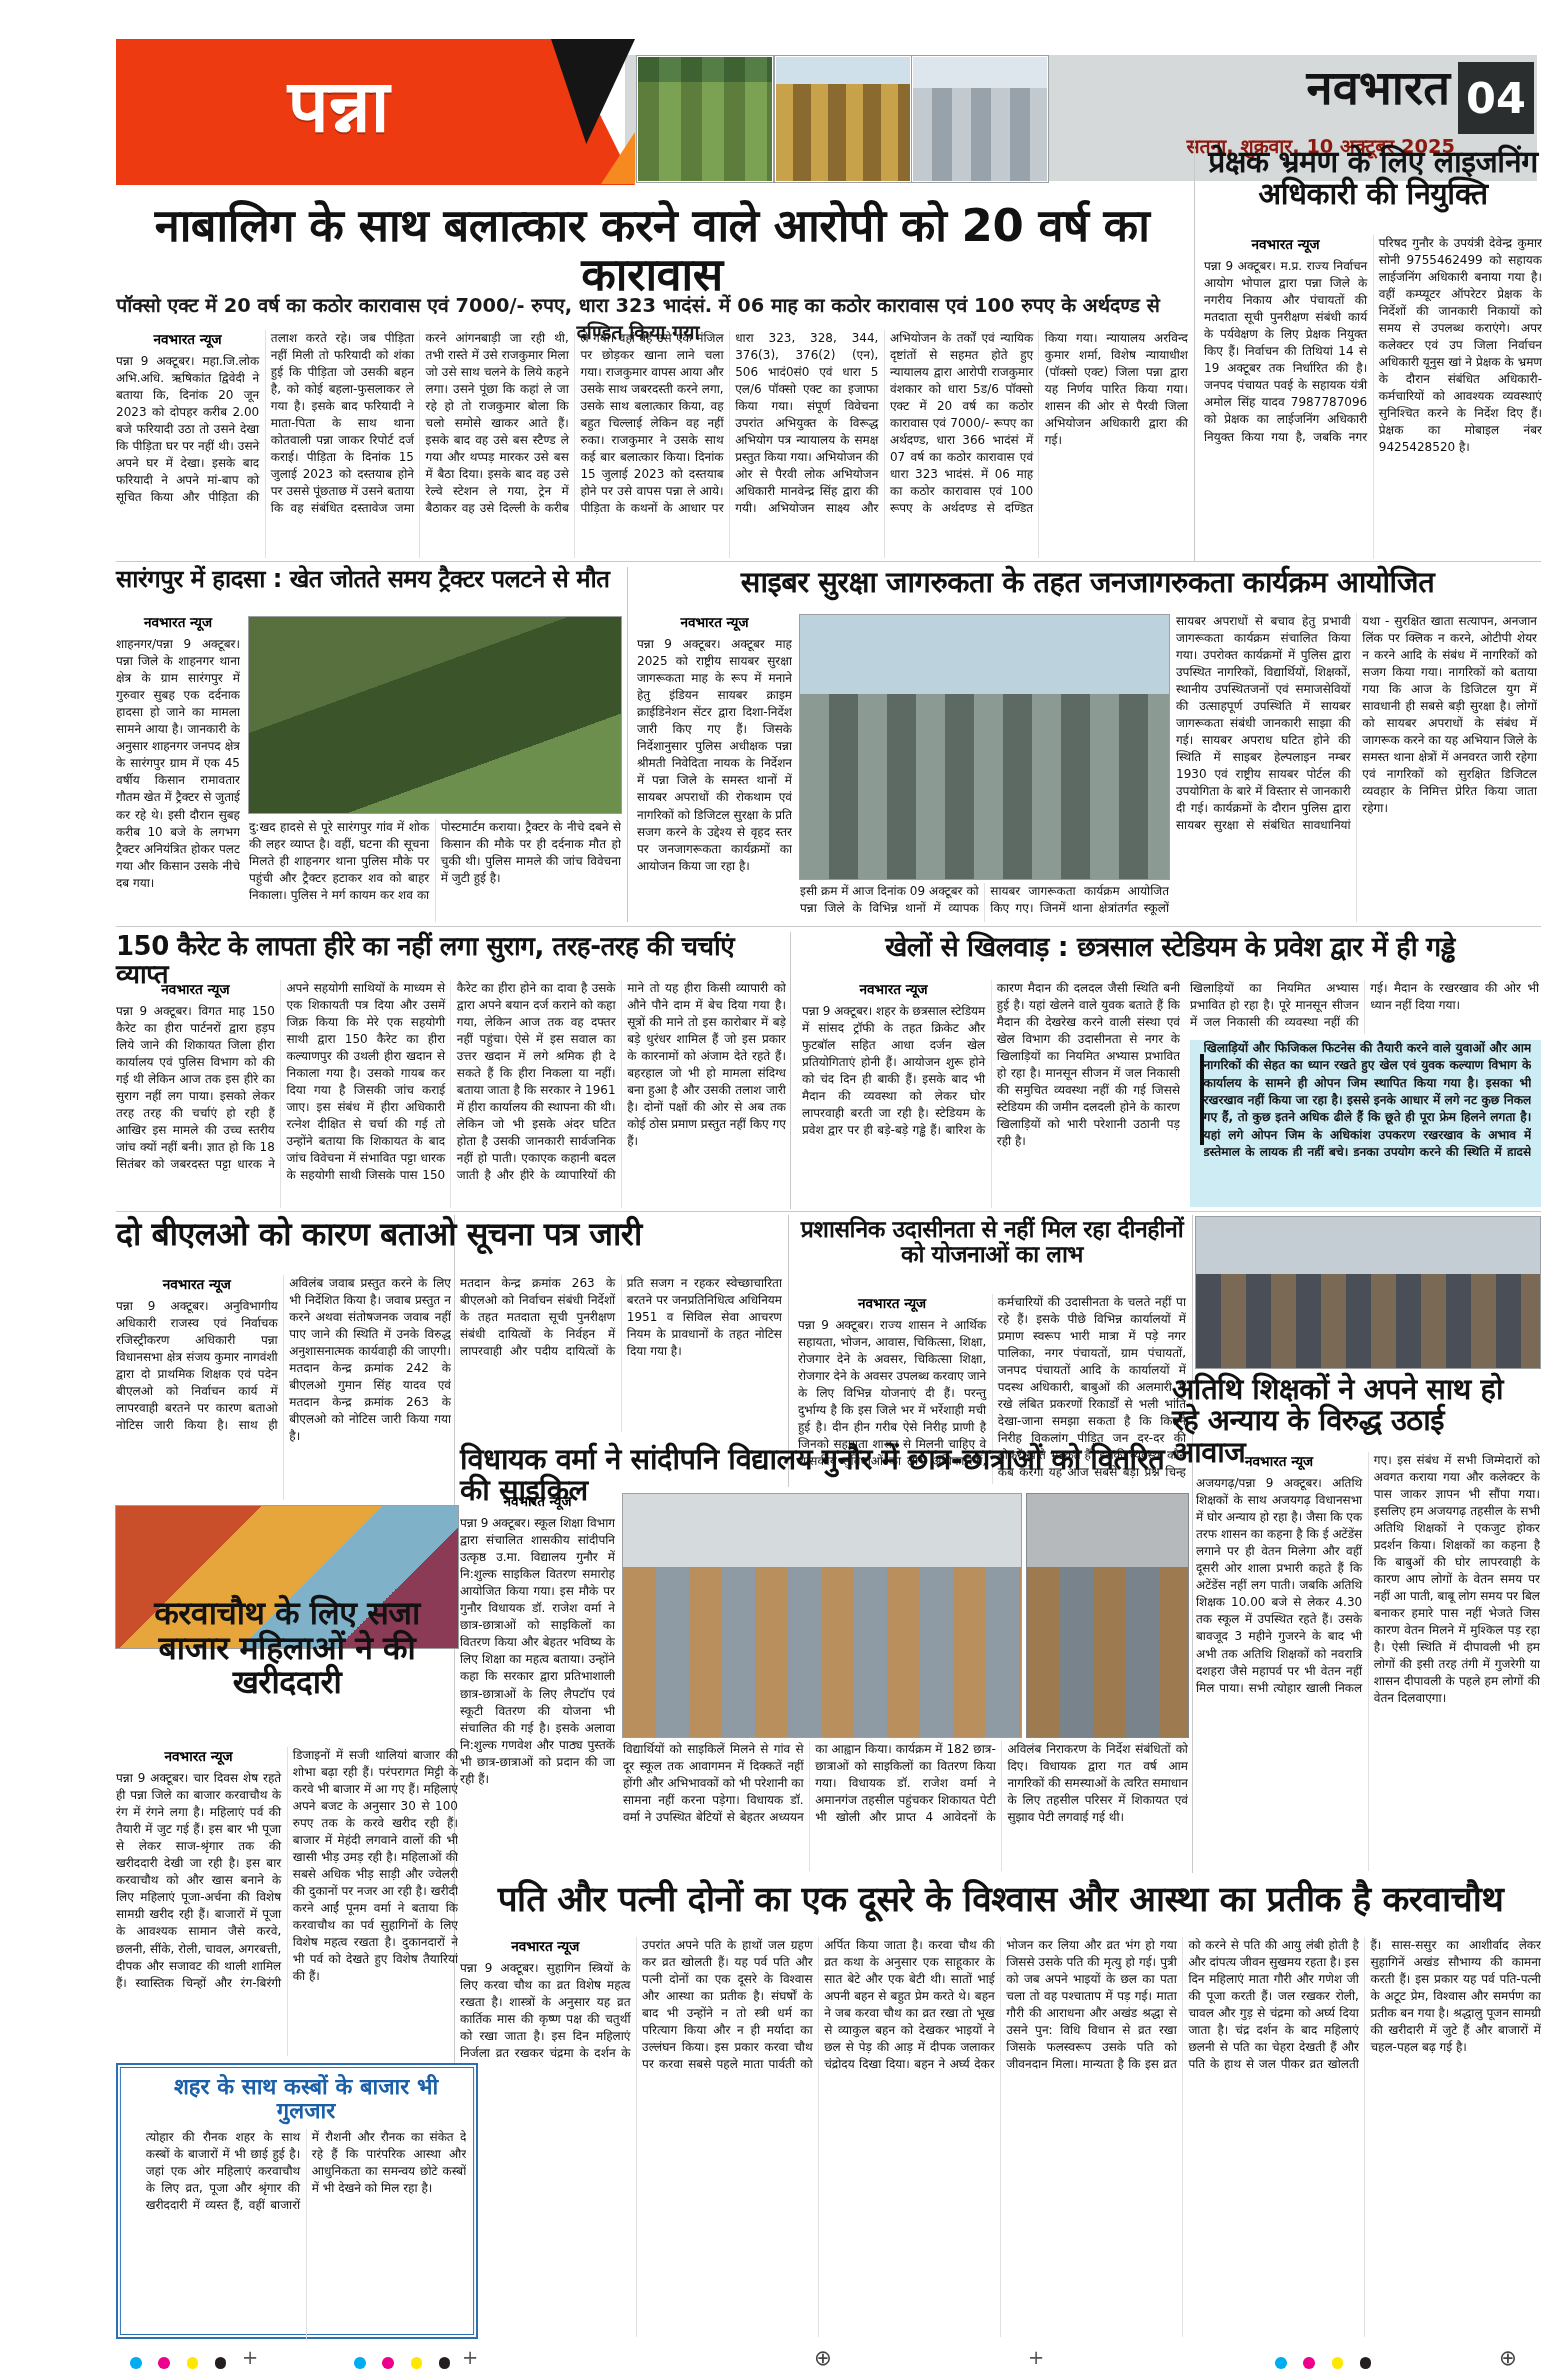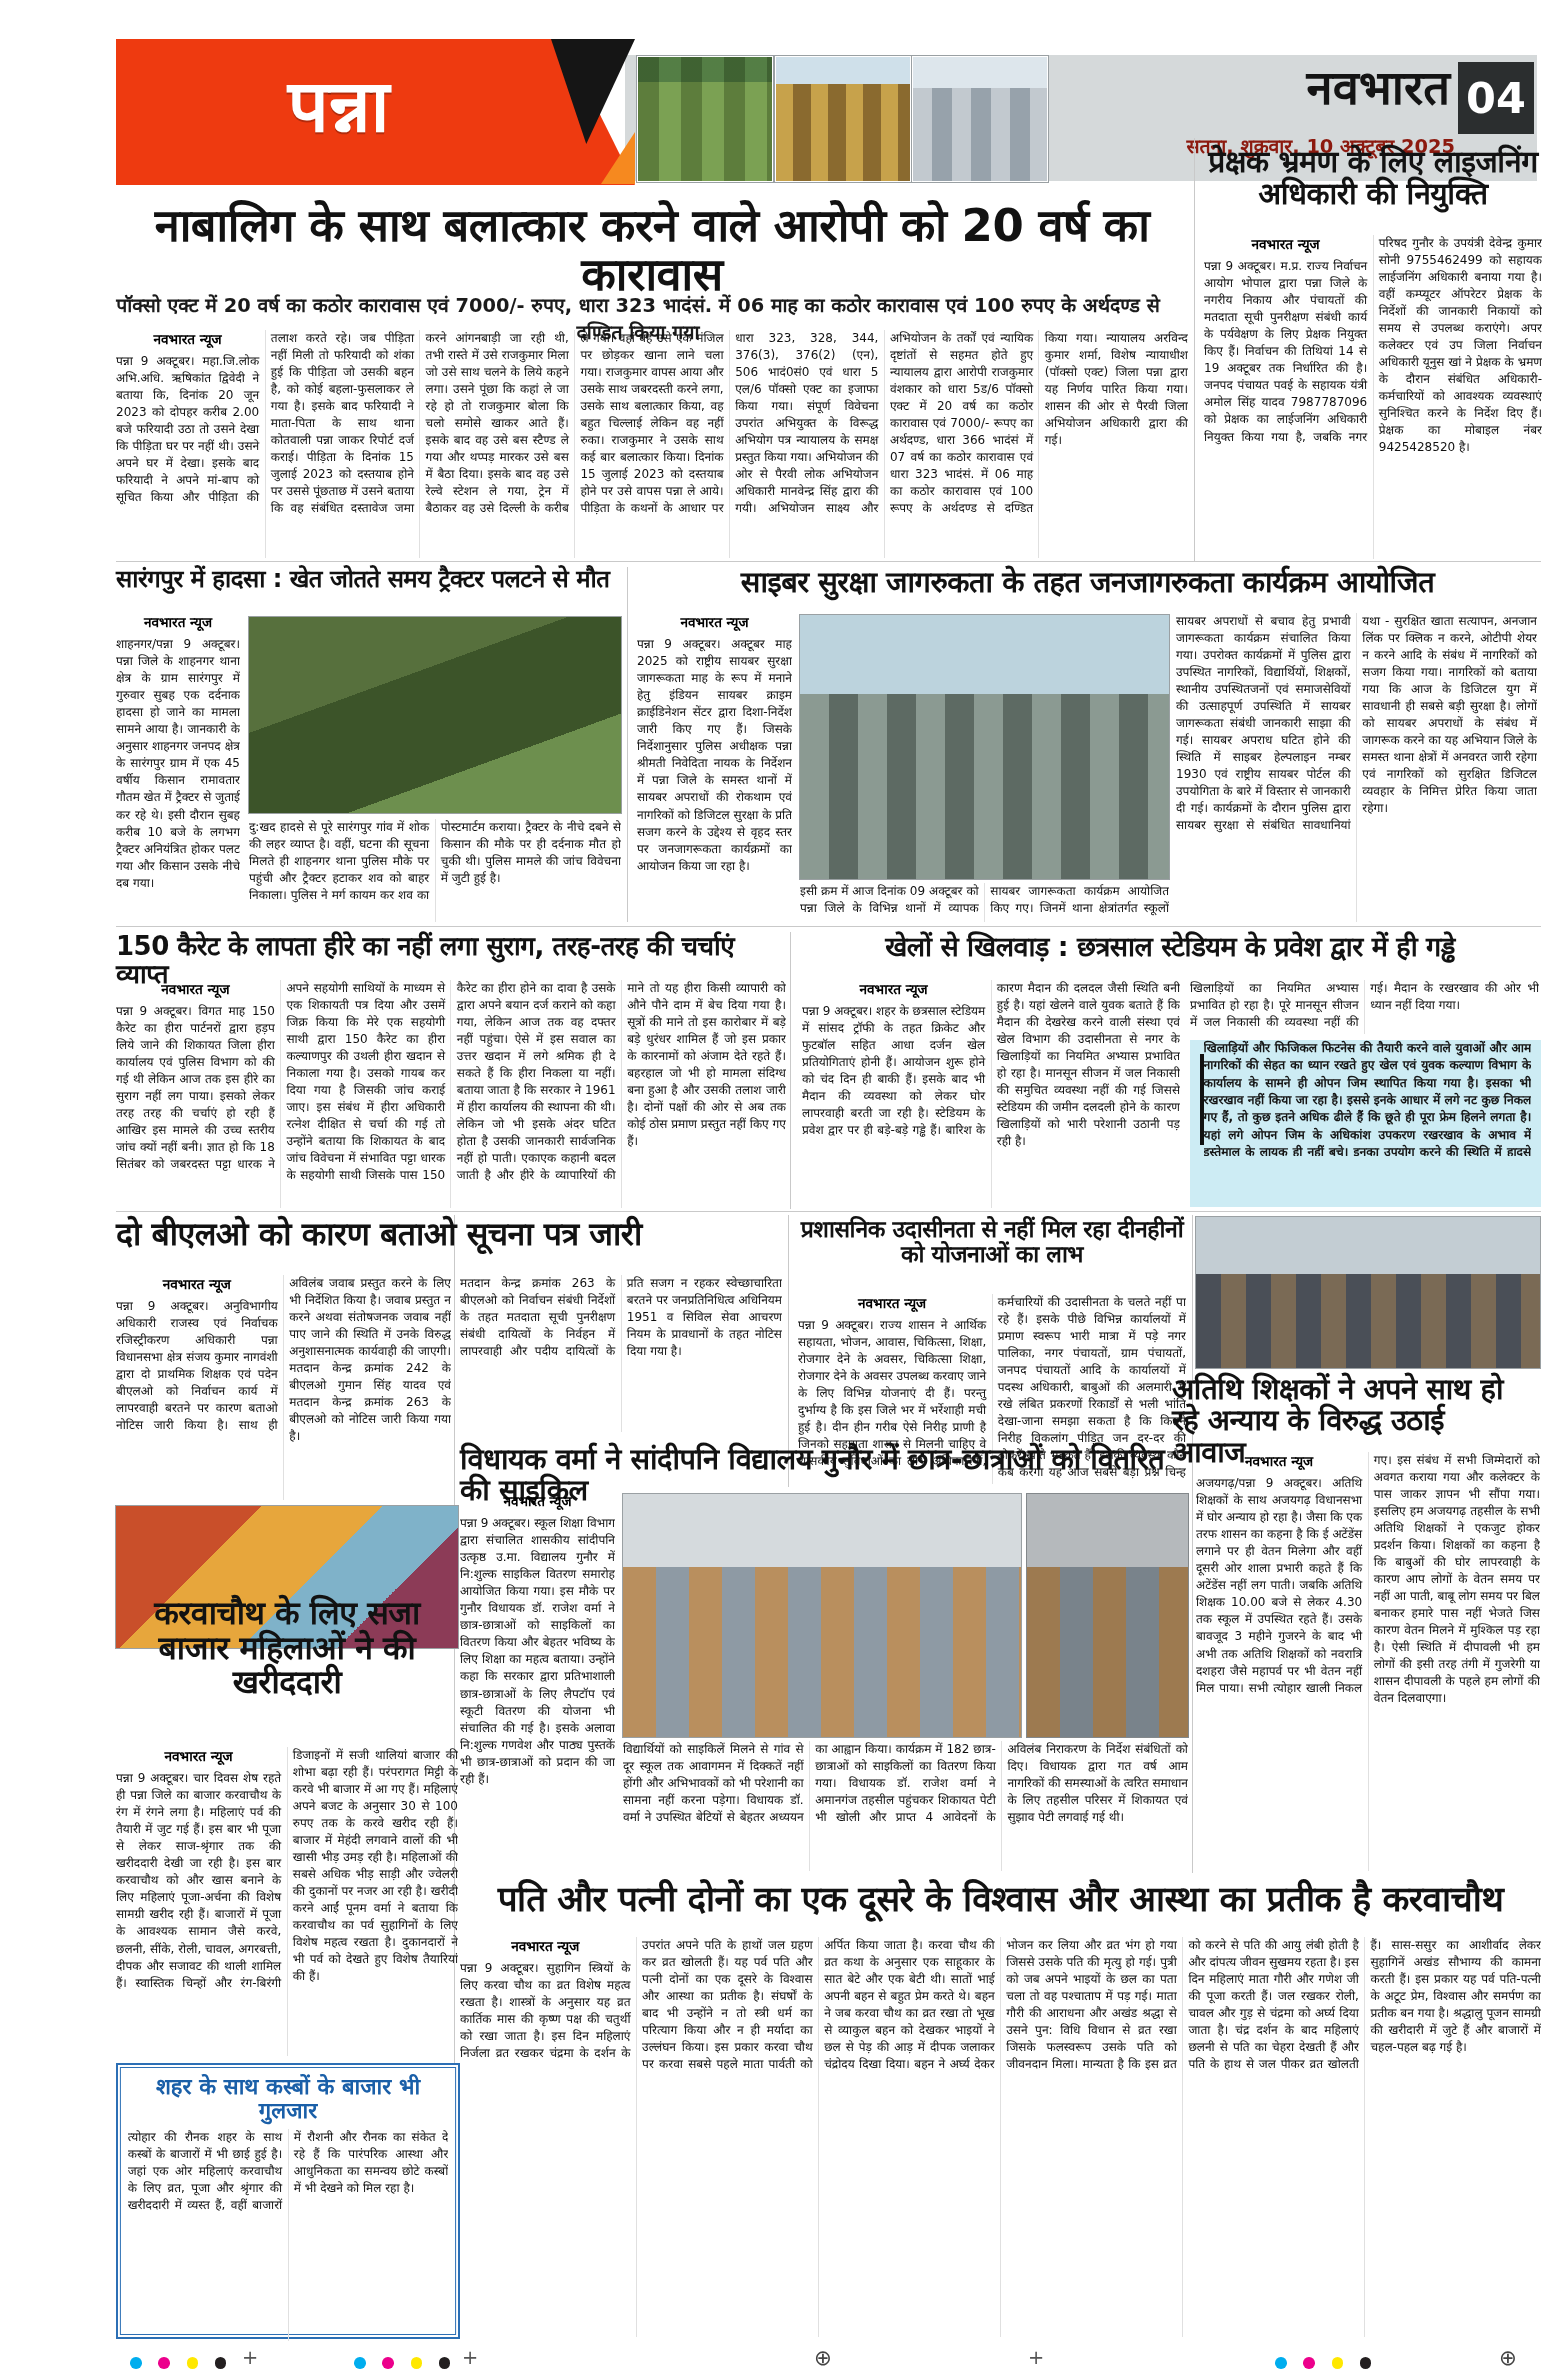--- a/index.html
+++ b/index.html
@@ -167,21 +167,21 @@
   </div>
 
   <div class="abs photo ph-market" style="left:73px;top:1506px;width:342px;height:142px;"></div>
 
   <div class="abs hl center" style="left:73px;top:1596px;width:342px;font-size:32px;">करवाचौथ के लिए सजा बाजार महिलाओं ने की खरीददारी</div>
   <div class="abs body-txt cols2" style="left:73px;top:1747px;width:342px;height:309px;">
     <div class="byline">नवभारत न्यूज</div>
     <p>पन्ना 9 अक्टूबर। चार दिवस शेष रहते ही पन्ना जिले का बाजार करवाचौथ के रंग में रंगने लगा है। महिलाएं पर्व की तैयारी में जुट गई हैं। इस बार भी पूजा से लेकर साज-श्रृंगार तक की खरीददारी देखी जा रही है। इस बार करवाचौथ को और खास बनाने के लिए महिलाएं पूजा-अर्चना की विशेष सामग्री खरीद रही हैं। बाजारों में पूजा के आवश्यक सामान जैसे करवे, छलनी, सींके, रोली, चावल, अगरबत्ती, दीपक और सजावट की थाली शामिल हैं। स्वास्तिक चिन्हों और रंग-बिरंगी डिजाइनों में सजी थालियां बाजार की शोभा बढ़ा रही हैं। परंपरागत मिट्टी के करवे भी बाजार में आ गए हैं। महिलाएं अपने बजट के अनुसार 30 से 100 रुपए तक के करवे खरीद रही हैं। बाजार में मेहंदी लगवाने वालों की भी खासी भीड़ उमड़ रही है। महिलाओं की सबसे अधिक भीड़ साड़ी और ज्वेलरी की दुकानों पर नजर आ रही है। खरीदी करने आईं पूनम वर्मा ने बताया कि करवाचौथ का पर्व सुहागिनों के लिए विशेष महत्व रखता है। दुकानदारों ने भी पर्व को देखते हुए विशेष तैयारियां की हैं।</p>
   </div>
 
-  <div class="abs blue-box" style="left:73px;top:2063px;width:340px;height:272px;">
+  <div class="abs blue-box" style="left:73px;top:2063px;width:340px;height:272px;padding-left:18px;">
     <h3>शहर के साथ कस्बों के बाजार भी गुलजार</h3>
     <div class="body-txt cols2" style="margin:0 9.7px;height:212px;">
       <p>त्योहार की रौनक शहर के साथ कस्बों के बाजारों में भी छाई हुई है। जहां एक ओर महिलाएं करवाचौथ के लिए व्रत, पूजा और श्रृंगार की खरीददारी में व्यस्त हैं, वहीं बाजारों में रौशनी और रौनक का संकेत दे रहे हैं कि पारंपरिक आस्था और आधुनिकता का समन्वय छोटे कस्बों में भी देखने को मिल रहा है।</p>
     </div>
   </div>
 
   <div class="abs hl center" style="left:755px;top:1217px;width:388px;font-size:23px;">प्रशासनिक उदासीनता से नहीं मिल रहा दीनहीनों को योजनाओं का लाभ</div>
   <div class="abs body-txt cols2" style="left:755px;top:1294px;width:388px;height:190px;">
     <div class="byline">नवभारत न्यूज</div>
     <p>पन्ना 9 अक्टूबर। राज्य शासन ने आर्थिक सहायता, भोजन, आवास, चिकित्सा, शिक्षा, रोजगार देने के अवसर, चिकित्सा शिक्षा, रोजगार देने के अवसर उपलब्ध करवाए जाने के लिए विभिन्न योजनाएं दी हैं। परन्तु दुर्भाग्य है कि इस जिले भर में भर्रेशाही मची हुई है। दीन हीन गरीब ऐसे निरीह प्राणी है जिनको सहायता शासन से मिलनी चाहिए वे शासकीय सुविधाओं का लाभ अधिकारियों, कर्मचारियों की उदासीनता के चलते नहीं पा रहे हैं। इसके पीछे विभिन्न कार्यालयों में प्रमाण स्वरूप भारी मात्रा में पड़े नगर पालिका, नगर पंचायतों, ग्राम पंचायतों, जनपद पंचायतों आदि के कार्यालयों में पदस्थ अधिकारी, बाबुओं की अलमारी में रखे लंबित प्रकरणों रिकार्डों से भली भांति देखा-जाना समझा सकता है कि कितने निरीह विकलांग पीड़ित जन दर-दर की ठोकरें खाते भटकते हैं। इसकी व्यवस्था कौन कब करेगा यह आज सबसे बड़ा प्रश्न चिन्ह है। यदि कोई पुराने कपड़े बांटने, दाल भात खिलाने अथवा अन्य खाद्य पदार्थ बांटने आते है तो उसमें भी सक्षम लोग छीना झपटी करने से नहीं चूकते जबकि जो विशेष रूप से असहाय और विकलांग है।</p>

